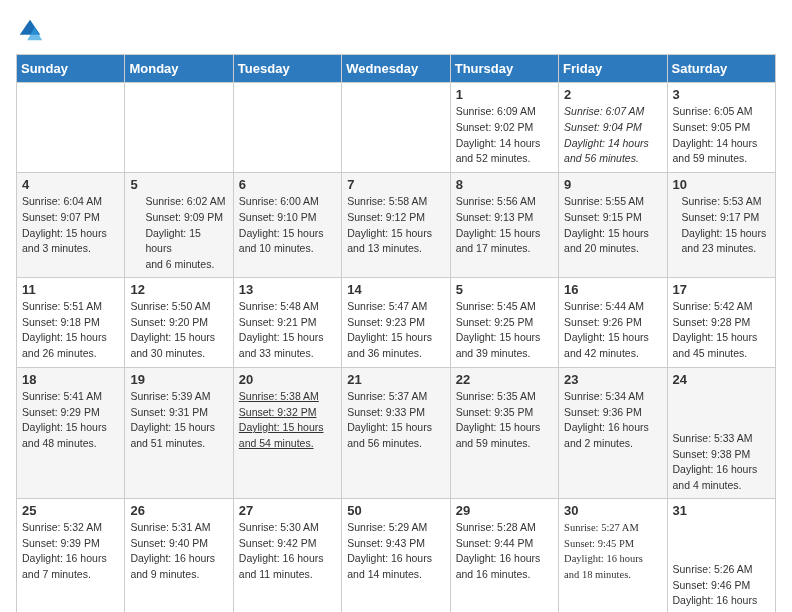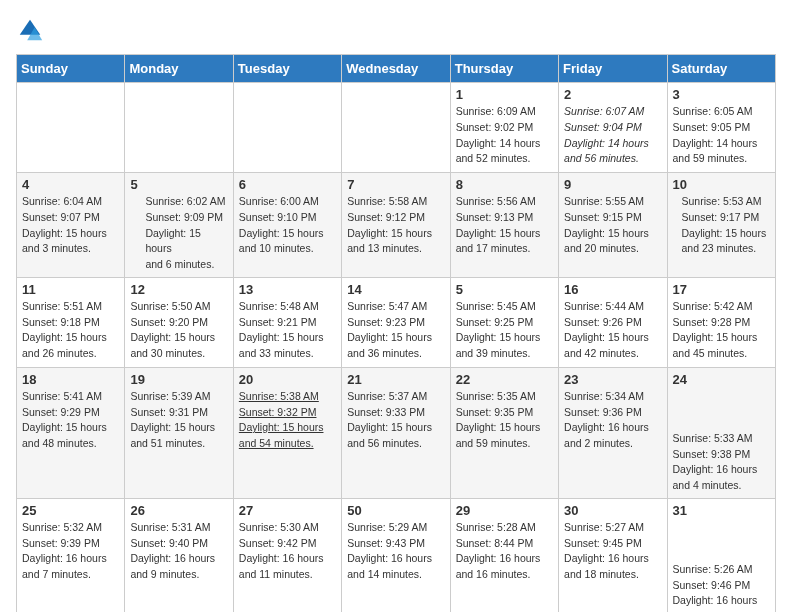--- a/index.html
+++ b/index.html
@@ -332,27 +332,27 @@
         <td>
           <span class="day-number">50</span>
           <div class="day-info" style="white-space: pre-line;">Sunrise: 5:29 AM
 Sunset: 9:43 PM
 Daylight: 16 hours
 and 14 minutes.</div>
         </td>
         <td>
           <span class="day-number">29</span>
           <div class="day-info" style="white-space: pre-line;">Sunrise: 5:28 AM
-Sunset: 8:44 PM
+Sunset: 9:44 PM
 Daylight: 16 hours
 and 16 minutes.</div>
         </td>
         <td>
           <span class="day-number">30</span>
-          <div class="day-info" style="white-space: pre-line;">Sunrise: 5:27 AM
+          <div class="day-info" style="white-space: pre-line; font-family: Liberation Serif, serif;">Sunrise: 5:27 AM
 Sunset: 9:45 PM
 Daylight: 16 hours
 and 18 minutes.</div>
         </td>
         <td>
           <span class="day-number">31</span>
           <div class="day-info" style="white-space: pre-line; margin-top: 44px;">Sunrise: 5:26 AM
 Sunset: 9:46 PM
 Daylight: 16 hours
 and 20 minutes.</div>

